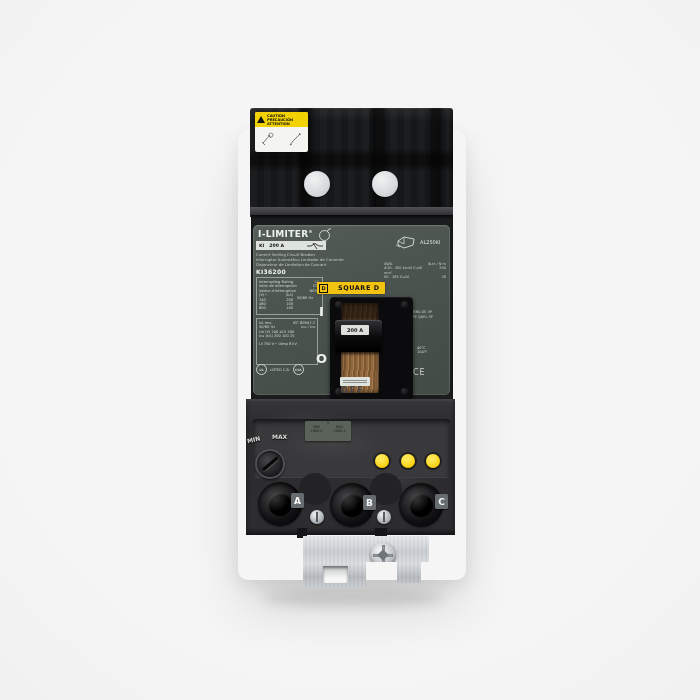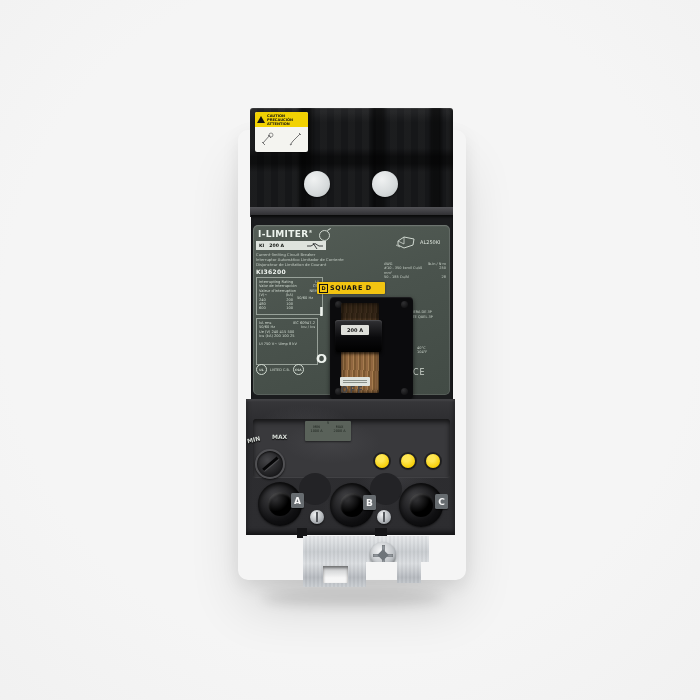--- a/index.html
+++ b/index.html
@@ -54,21 +54,21 @@
   .row{display:flex;justify-content:space-between;}
   #iecBox{left:3px;top:93px;width:56px;height:41px;}
   #certRow{left:3px;top:139px;display:flex;align-items:center;gap:3px;font-size:3.4px;color:#cfd8cf;}
   .certCircle{width:9px;height:9px;border:0.5px solid #cfd8cf;border-radius:50%;
     display:flex;align-items:center;justify-content:center;font-size:3px;font-weight:bold;}
   
   #sqd{left:64px;top:57px;width:64px;height:12px;background:#f2c411;border-radius:1px;
     display:flex;align-items:center;gap:2px;padding:0 2px;box-shadow:0 0 2px rgba(0,0,0,.5);}
   #sqd .dbox{width:7px;height:7px;border:1.2px solid #111;display:flex;align-items:center;justify-content:center;
     font-size:5px;font-weight:bold;color:#111;}
-  #sqd .sqtxt{font-size:6.4px;font-weight:bold;color:#111;letter-spacing:.6px;}
+  #sqd .sqtxt{font-size:6.4px;font-weight:bold;color:#111;letter-spacing:.6px;margin-left:8px;}
   #onMark{left:66px;top:79px;font-size:13px;font-weight:bold;color:#edf2ed;}
   #offMark{left:63px;top:126px;font-size:13px;font-weight:bold;color:#edf2ed;}
   
   #lugCode{left:167px;top:14px;font-size:5px;color:#dbe3db;}
   .rcol{left:131px;width:62px;font-size:3.5px;line-height:4.4px;color:#c9d2c9;}
   #wireSpecs{top:37px;}
   #tempLines{top:81px;}
   #metaRow{left:131px;top:121px;display:flex;gap:4px;align-items:center;font-size:3.5px;color:#c9d2c9;}
   .boxIcon{width:5px;height:5px;border:0.5px solid #c9d2c9;}
   #whiteSticker{left:134px;top:138px;width:22px;height:20px;background:#e9ece8;border-radius:1px;

